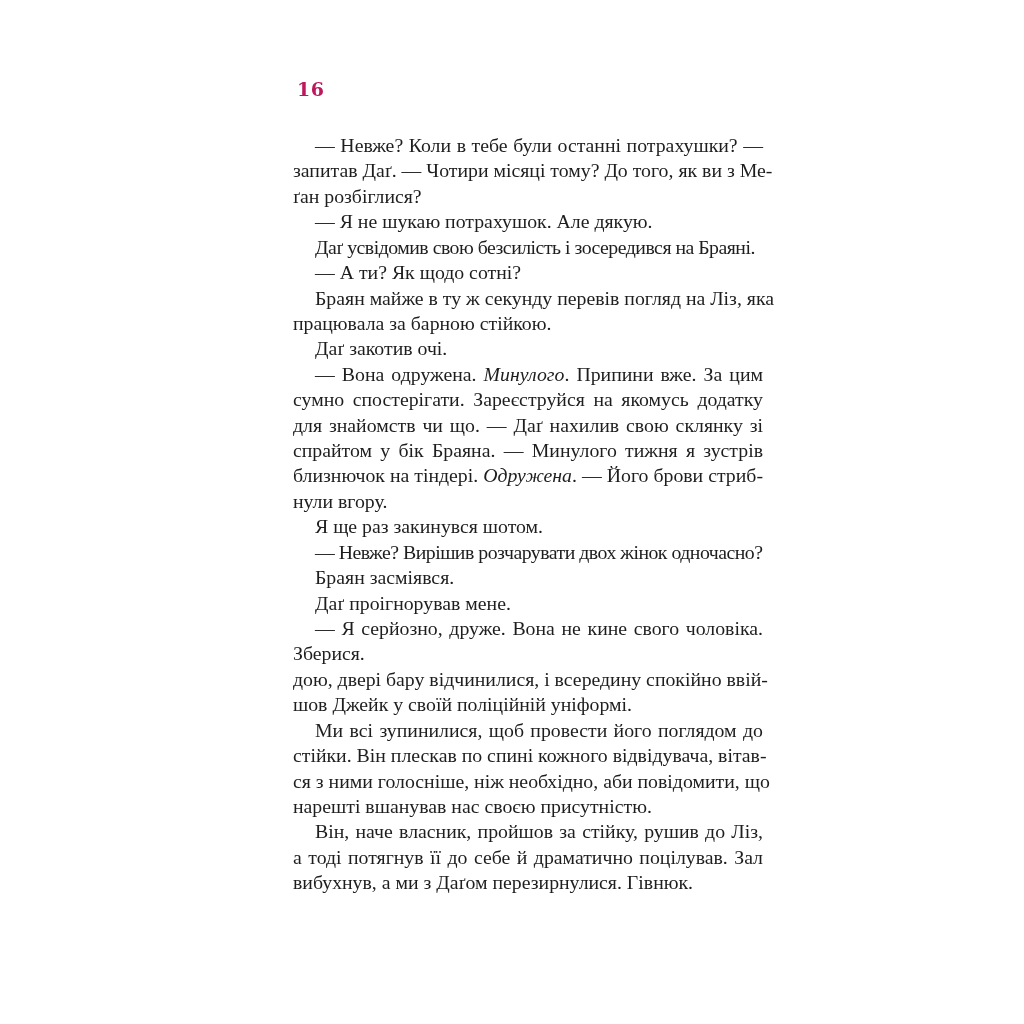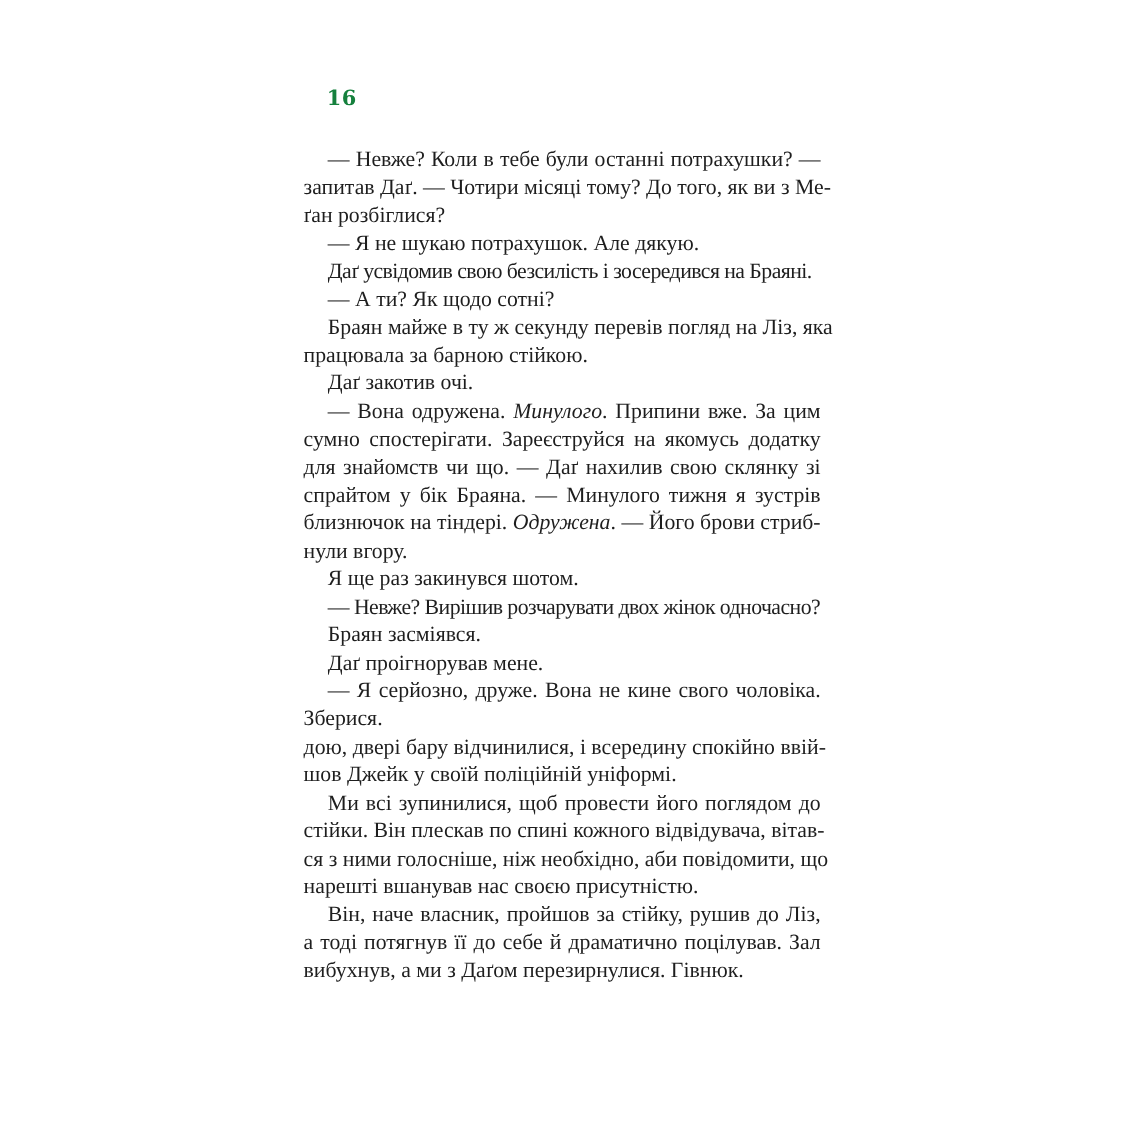--- a/index.html
+++ b/index.html
@@ -17,26 +17,26 @@
     color: #1e1e1e;
   }
   .folio {
     position: absolute;
     left: 297px;
     top: 80px;
     font-family: "DejaVu Serif", serif;
     font-weight: 700;
     font-size: 19px;
     line-height: 1;
-    color: #15803d;
+    color: #be185d;
     letter-spacing: 0.5px;
   }
   .text-block {
     position: absolute;
-    left: 276px;
+    left: 293px;
     top: 133px;
     width: 470px;
     font-size: 19.8px;
     line-height: 25.42px;
     color: #1e1e1e;
   }
   .paragraph { margin: 0; }
   .line {
     white-space: nowrap;
     text-align: justify;

